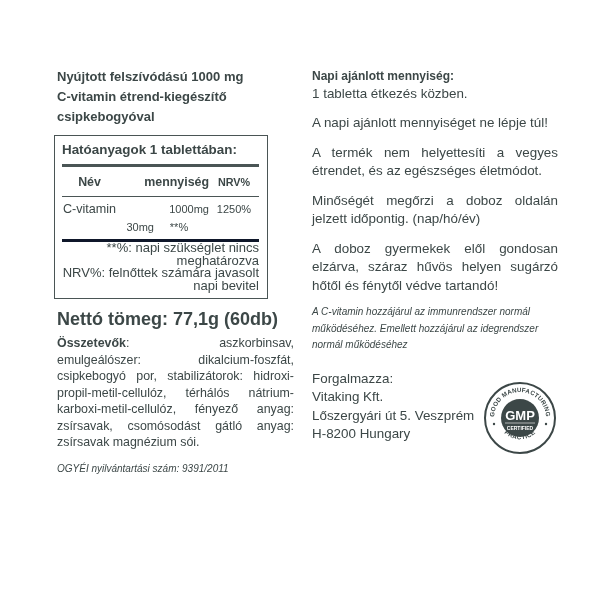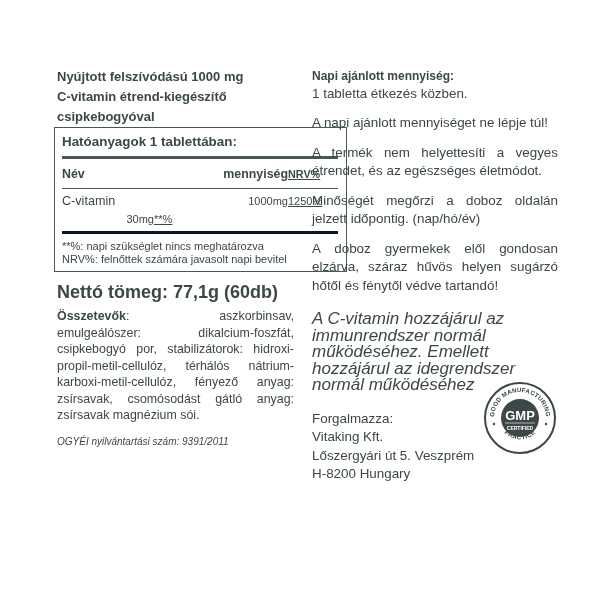--- a/index.html
+++ b/index.html
@@ -14,22 +14,23 @@
   .col-right { left: 312px; width: 246px; }
 
   .title {
     font-weight: bold;
     font-size: 13px;
     line-height: 20px;
     color: #3c4747;
   }
 
   .facts-box {
+    margin-top: 8px;
     border: 1.5px solid #4a5555;
-    width: 293px;
+    width: 214px;
     margin-left: -3px;
     padding: 4px 8px 6px 7px;
   }
   .facts-heading {
     font-weight: bold;
     font-size: 13.4px;
     line-height: 20px;
     padding-bottom: 4px;
     border-bottom: 3px solid #4a5555;
   }
@@ -42,29 +43,29 @@
     padding: 6px 0 5px 0;
     border-bottom: 1px solid #4a5555;
   }
   .facts-row {
     display: flex;
     align-items: baseline;
     font-size: 12.6px;
     line-height: 18px;
   }
   .facts-rows { padding: 3px 0 3px 0; border-bottom: 3px solid #0f172a; }
-  .c-name { flex: 1; }
+  .c-name { flex: 1; text-align: center; }
   .c-qty { width: 92px; text-align: right; }
-  .c-nrv { width: 50px; text-align: left; text-decoration: underline; }
+  .c-nrv { width: 50px; text-align: center; }
   .facts-header-row .c-nrv { font-size: 10.8px; }
   .facts-row .c-qty, .facts-row .c-nrv { font-size: 11px; }
   .facts-notes {
-    font-size: 11px;
+    font-size: 13px;
     line-height: 12.5px;
-    padding-top: 6px;
+    text-align: right;
   }
 
   .net-weight {
     margin-top: 10px;
     font-weight: bold;
     font-size: 18px;
     line-height: 20px;
   }
   .ingredients {
     margin-top: 6px;
@@ -78,23 +79,23 @@
     font-style: italic;
     font-size: 10px;
     line-height: 14px;
   }
 
   .r-heading { font-weight: bold; font-size: 12px; line-height: 18px; }
   .r-text { font-size: 13.4px; line-height: 18px; }
   .r-block { margin-top: 11px; font-size: 13.4px; line-height: 18.5px; }
   .justify { text-align: justify; text-align-last: left; }
   .r-italic {
-    margin-top: 16px;
+    margin-top: 9px;
     font-style: italic;
-    font-size: 17px;
+    font-size: 10px;
     line-height: 16.5px;
   }
   .distributor {
     margin-top: 16px;
     font-size: 13.4px;
     line-height: 18.5px;
   }
   .gmp-badge {
     position: absolute;
     left: 483px;

